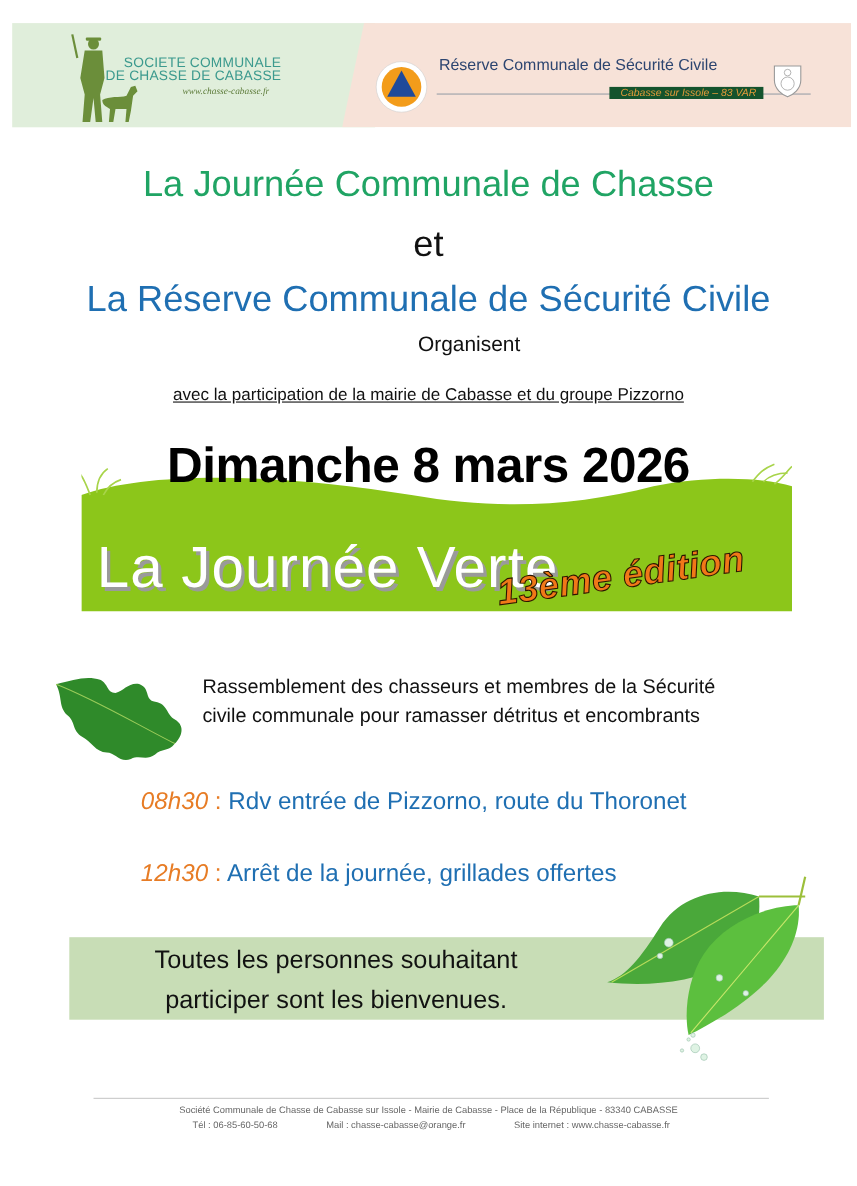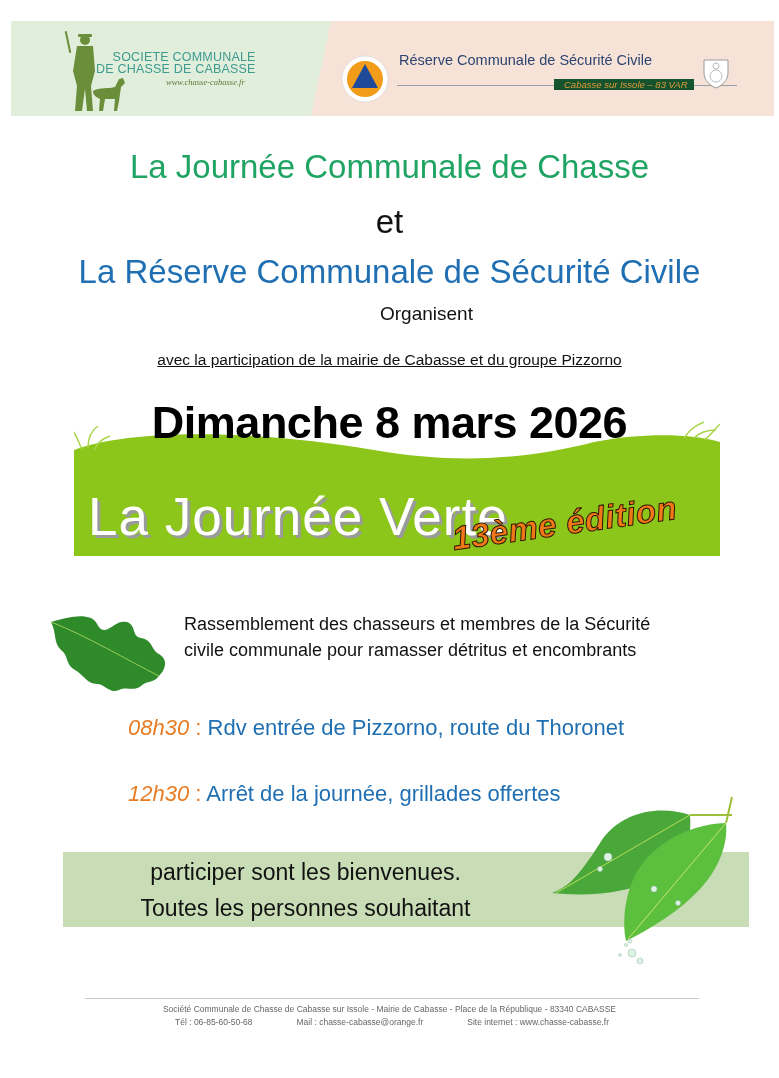--- a/index.html
+++ b/index.html
@@ -124,22 +124,22 @@
 
 <div class="sched sched1">
   <span class="time">08h30</span><span class="colon"> : </span><span class="what">Rdv entrée de Pizzorno, route du Thoronet</span>
 </div>
 <div class="sched sched2">
   <span class="time">12h30</span><span class="colon"> : </span><span class="what">Arrêt de la journée, grillades offertes</span>
 </div>
 
 <div class="welcome"></div>
 <div class="welcome-text">
+  <div>Toutes les personnes souhaitant</div>
   <div>participer sont les bienvenues.</div>
-  <div>Toutes les personnes souhaitant</div>
 </div>
 <svg class="leaves" width="190" height="175" viewBox="0 0 190 175">
   <path d="M182 4 L176 30" stroke="#9cbf3a" stroke-width="2"></path>
   <path d="M140 22 L182 22" stroke="#9cbf3a" stroke-width="2"></path>
   <path d="M140 22 C110 12 70 18 50 50 C32 78 20 94 2 100 C40 104 80 100 110 84 C136 70 142 46 140 22 Z" fill="#4aa83a"></path>
   <path d="M176 30 C150 30 110 44 90 74 C74 98 72 130 76 148 C100 136 130 118 150 96 C170 74 178 50 176 30 Z" fill="#5cbf3e"></path>
   <path d="M176 30 L78 146" stroke="#c8e66a" stroke-width="1" fill="none"></path>
   <path d="M140 22 L6 100" stroke="#b8dc5a" stroke-width="1" fill="none"></path>
   <g fill="#dff3e4" stroke="#9dc3b0" stroke-width="0.6">
     <circle cx="58" cy="64" r="4"></circle>

